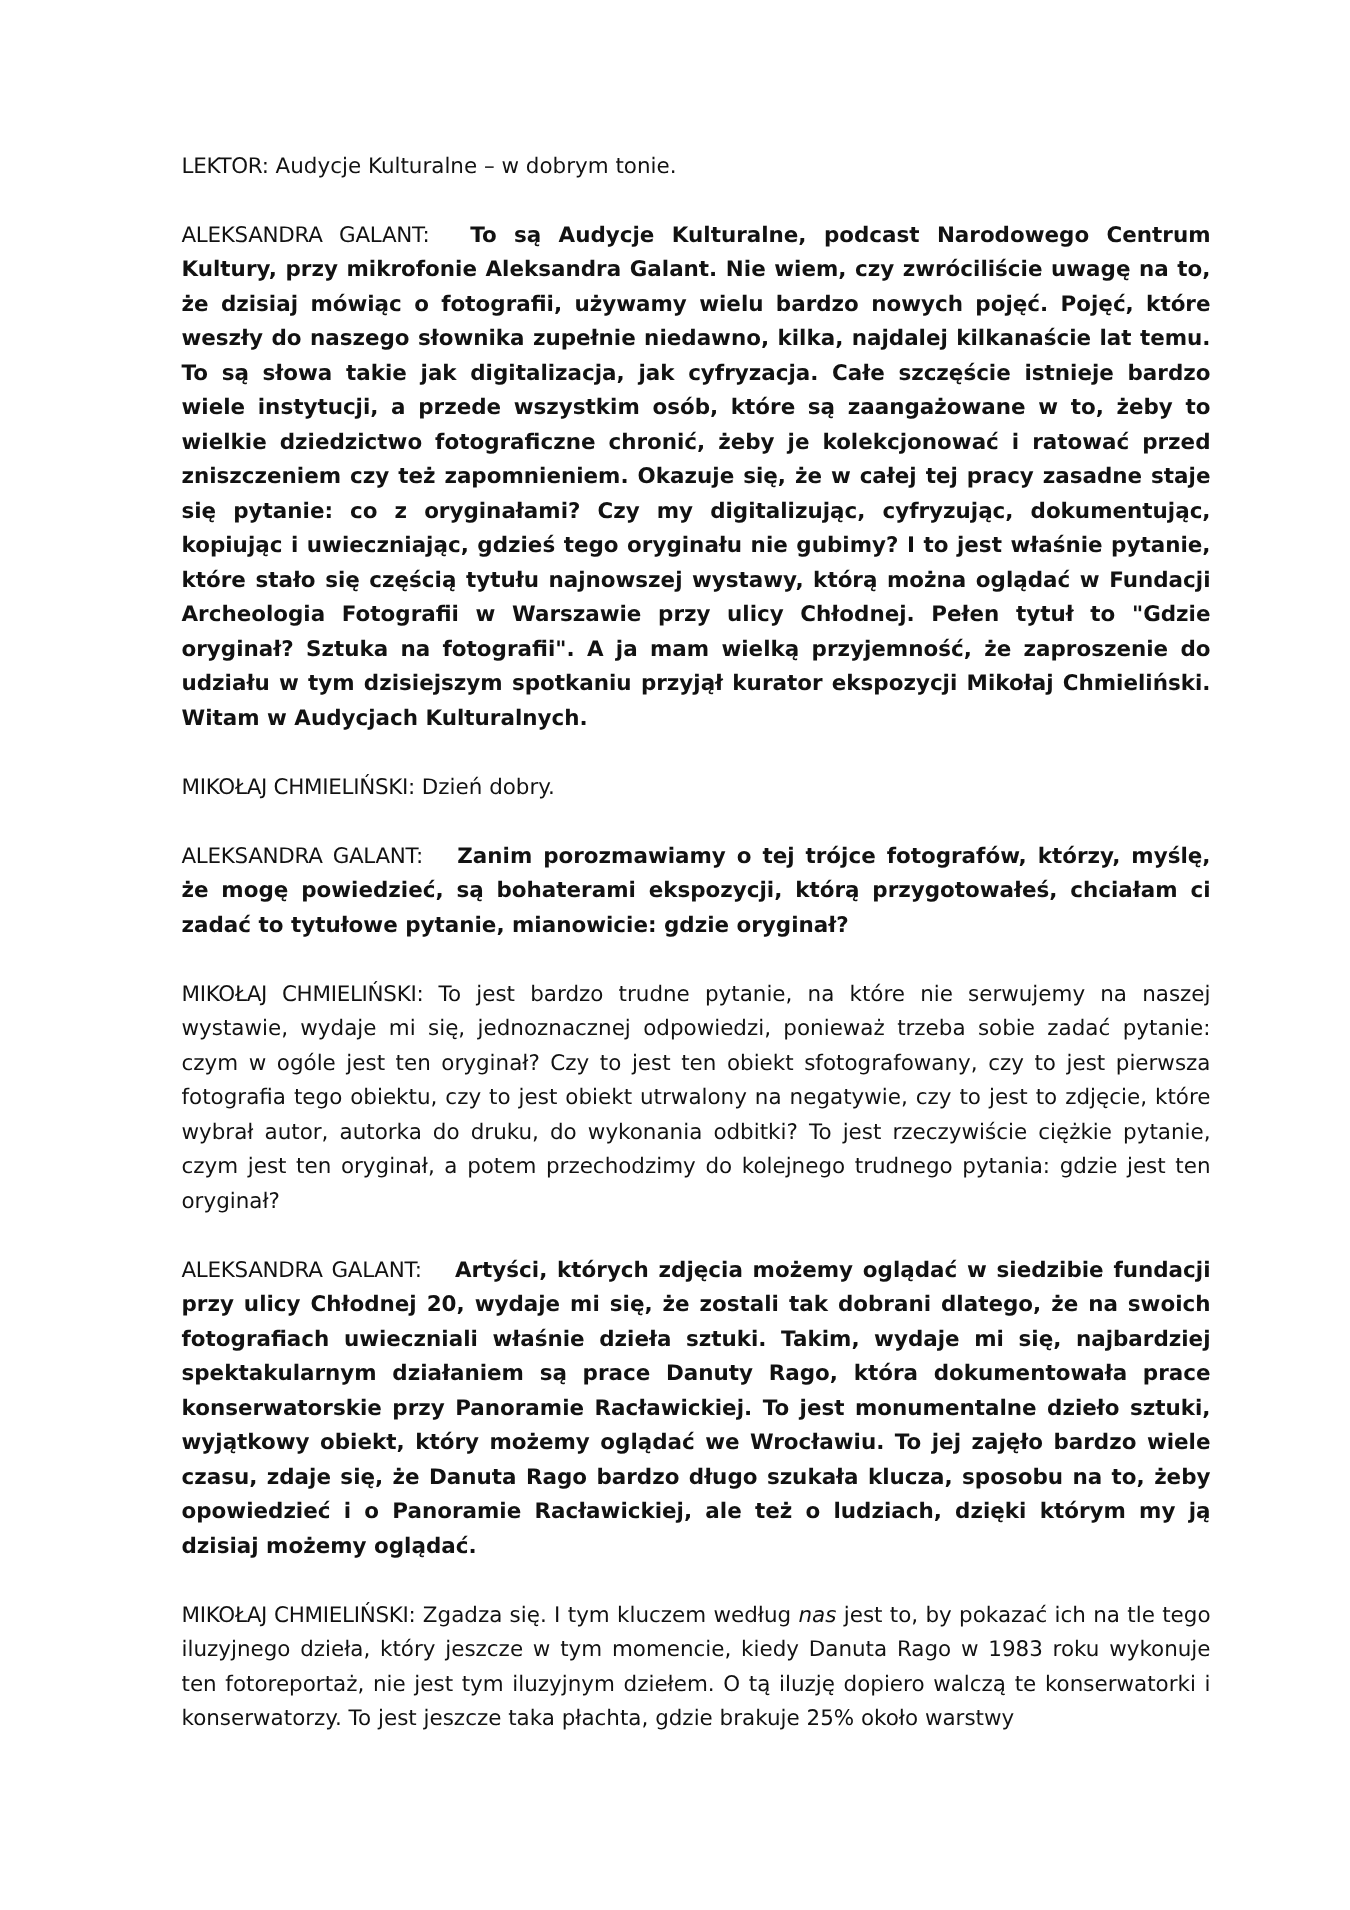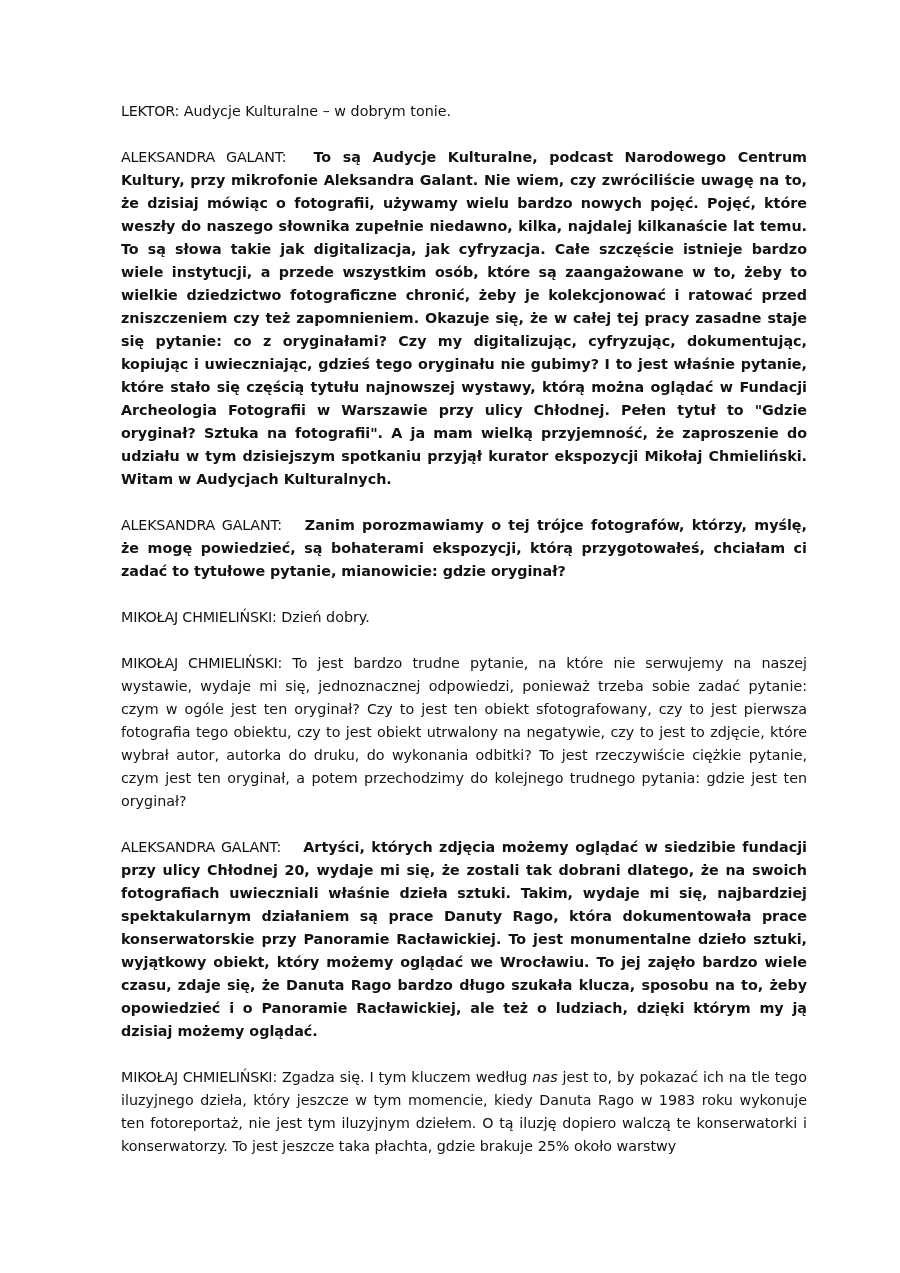--- a/index.html
+++ b/index.html
@@ -49,27 +49,27 @@
       <span class="speaker">LEKTOR:</span>
       <span class="speech regular">Audycje Kulturalne – w dobrym tonie.</span>
     </p>
 
     <p class="para">
       <span class="speaker">ALEKSANDRA GALANT:</span>
       <span class="speech bold">To są Audycje Kulturalne, podcast Narodowego Centrum Kultury, przy mikrofonie Aleksandra Galant. Nie wiem, czy zwróciliście uwagę na to, że dzisiaj mówiąc o fotografii, używamy wielu bardzo nowych pojęć. Pojęć, które weszły do naszego słownika zupełnie niedawno, kilka, najdalej kilkanaście lat temu. To są słowa takie jak digitalizacja, jak cyfryzacja. Całe szczęście istnieje bardzo wiele instytucji, a przede wszystkim osób, które są zaangażowane w to, żeby to wielkie dziedzictwo fotograficzne chronić, żeby je kolekcjonować i ratować przed zniszczeniem czy też zapomnieniem. Okazuje się, że w całej tej pracy zasadne staje się pytanie: co z oryginałami? Czy my digitalizując, cyfryzując, dokumentując, kopiując i uwieczniając, gdzieś tego oryginału nie gubimy? I to jest właśnie pytanie, które stało się częścią tytułu najnowszej wystawy, którą można oglądać w Fundacji Archeologia Fotografii w Warszawie przy ulicy Chłodnej. Pełen tytuł to "Gdzie oryginał? Sztuka na fotografii". A ja mam wielką przyjemność, że zaproszenie do udziału w tym dzisiejszym spotkaniu przyjął kurator ekspozycji Mikołaj Chmieliński. Witam w Audycjach Kulturalnych.</span>
     </p>
 
     <p class="para">
-      <span class="speaker">ALEKSANDRA GALANT:</span>
-      <span class="speech bold">Zanim porozmawiamy o tej trójce fotografów, którzy, myślę, że mogę powiedzieć, są bohaterami ekspozycji, którą przygotowałeś, chciałam ci zadać to tytułowe pytanie, mianowicie: gdzie oryginał?</span>
+      <span class="speaker">MIKOŁAJ CHMIELIŃSKI:</span>
+      <span class="speech regular">Dzień dobry.</span>
     </p>
 
     <p class="para">
-      <span class="speaker">MIKOŁAJ CHMIELIŃSKI:</span>
-      <span class="speech regular">Dzień dobry.</span>
+      <span class="speaker">ALEKSANDRA GALANT:</span>
+      <span class="speech bold">Zanim porozmawiamy o tej trójce fotografów, którzy, myślę, że mogę powiedzieć, są bohaterami ekspozycji, którą przygotowałeś, chciałam ci zadać to tytułowe pytanie, mianowicie: gdzie oryginał?</span>
     </p>
 
     <p class="para">
       <span class="speaker">MIKOŁAJ CHMIELIŃSKI:</span>
       <span class="speech regular">To jest bardzo trudne pytanie, na które nie serwujemy na naszej wystawie, wydaje mi się, jednoznacznej odpowiedzi, ponieważ trzeba sobie zadać pytanie: czym w ogóle jest ten oryginał? Czy to jest ten obiekt sfotografowany, czy to jest pierwsza fotografia tego obiektu, czy to jest obiekt utrwalony na negatywie, czy to jest to zdjęcie, które wybrał autor, autorka do druku, do wykonania odbitki? To jest rzeczywiście ciężkie pytanie, czym jest ten oryginał, a potem przechodzimy do kolejnego trudnego pytania: gdzie jest ten oryginał?</span>
     </p>
 
     <p class="para">
       <span class="speaker">ALEKSANDRA GALANT:</span>
       <span class="speech bold">Artyści, których zdjęcia możemy oglądać w siedzibie fundacji przy ulicy Chłodnej 20, wydaje mi się, że zostali tak dobrani dlatego, że na swoich fotografiach uwieczniali właśnie dzieła sztuki. Takim, wydaje mi się, najbardziej spektakularnym działaniem są prace Danuty Rago, która dokumentowała prace konserwatorskie przy Panoramie Racławickiej. To jest monumentalne dzieło sztuki, wyjątkowy obiekt, który możemy oglądać we Wrocławiu. To jej zajęło bardzo wiele czasu, zdaje się, że Danuta Rago bardzo długo szukała klucza, sposobu na to, żeby opowiedzieć i o Panoramie Racławickiej, ale też o ludziach, dzięki którym my ją dzisiaj możemy oglądać.</span>

